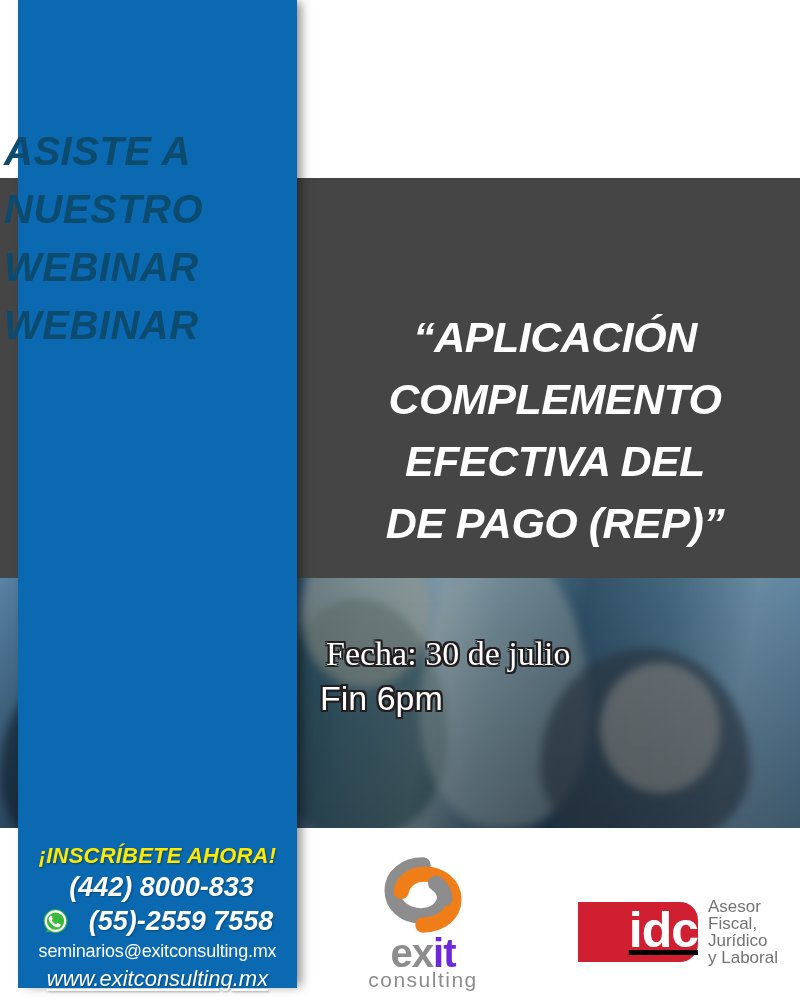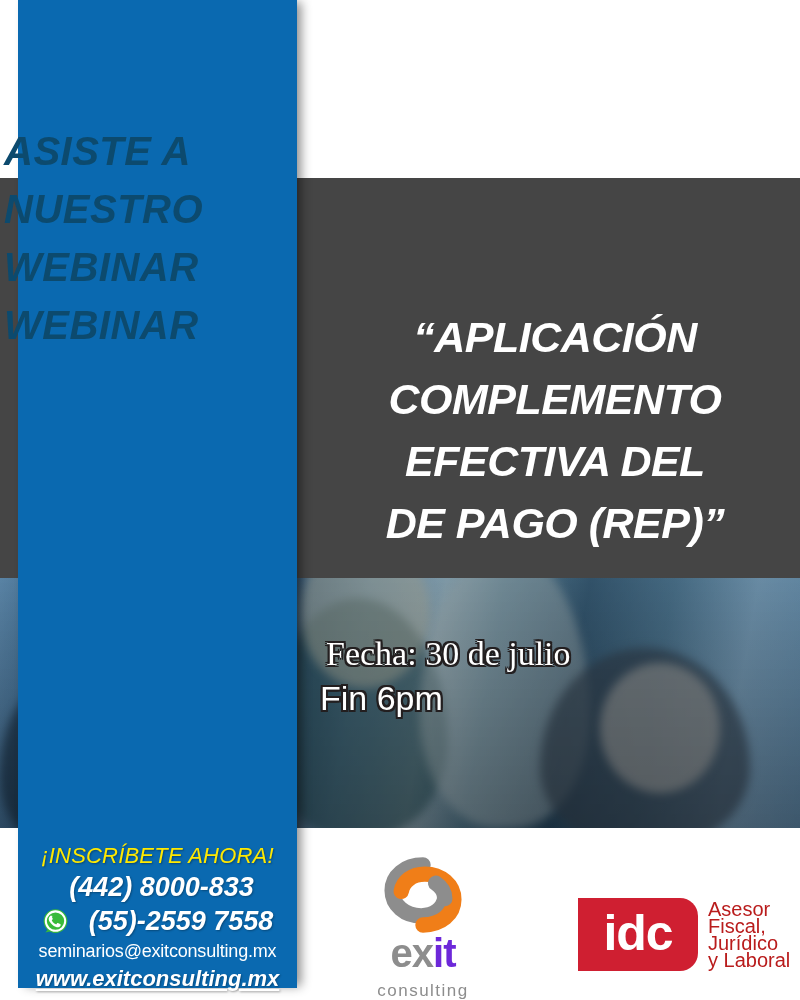--- a/index.html
+++ b/index.html
@@ -148,21 +148,21 @@
     position: absolute;
     left: 18px;
     top: 842px;
     width: 279px;
     text-align: center;
     color: #ffffff;
   }
   .contact .cta {
     color: #ffe900;
     font-style: italic;
-    font-weight: normal;
+    font-weight: bold;
     font-size: 22px;
     line-height: 28px;
     letter-spacing: 0.2px;
     text-shadow: 1px 1px 2px rgba(0,0,0,0.35);
   }
   .contact .phone1 {
     font-style: italic;
     font-weight: bold;
     font-size: 27px;
     line-height: 34px;
@@ -188,21 +188,21 @@
     flex: 0 0 27px;
     display: block;
   }
   .contact .email {
     font-size: 18px;
     line-height: 26px;
     letter-spacing: -0.2px;
   }
   .contact .web {
     font-style: italic;
-    font-weight: bold;
+    font-weight: normal;
     font-size: 22px;
     line-height: 30px;
     text-decoration: underline;
     text-underline-offset: 3px;
     text-shadow: 1px 1px 2px rgba(0,0,0,0.3);
   }
 
   
   .exit-logo {
     position: absolute;
@@ -216,56 +216,57 @@
   .exit-word {
     font-size: 40px;
     font-weight: bold;
     line-height: 34px;
     letter-spacing: -1px;
     color: #8d8d8d;
     margin-top: 2px;
   }
   .exit-word .it { color: #6d28d9; }
   .exit-sub {
-    font-size: 17px;
+    font-size: 21px;
     color: #8d8d8d;
     letter-spacing: 1.5px;
     line-height: 20px;
-    margin-top: 11px;
+    margin-top: 0;
   }
 
   
   .idc-logo {
     position: absolute;
     left: 578px;
     top: 898px;
     display: flex;
     align-items: center;
     gap: 10px;
   }
   .idc-block {
     width: 120px;
-    height: 73px;
+    height: 60px;
     background: #cf1f31;
     border-radius: 0 18px 18px 0;
     display: flex;
     align-items: center;
-    justify-content: center;
+    justify-content: flex-end;
+    text-decoration: underline;
   }
   .idc-text {
     color: #ffffff;
     font-size: 50px;
     font-weight: bold;
     line-height: 50px;
     letter-spacing: -1px;
     margin-top: -4px;
   }
   .idc-tag {
-    color: #b91c1c;
-    font-size: 20px;
+    color: #737373;
+    font-size: 17px;
     line-height: 17px;
   }
 
 </style>
 </head>
 <body>
 
 <div id="poster">
 
   <div class="gray-band"></div>

